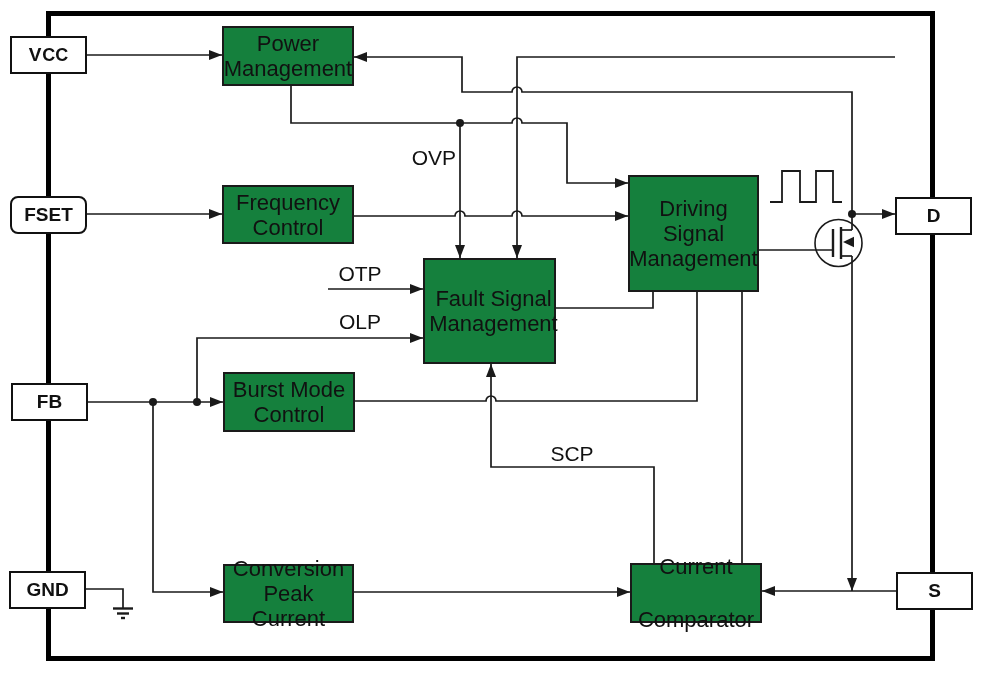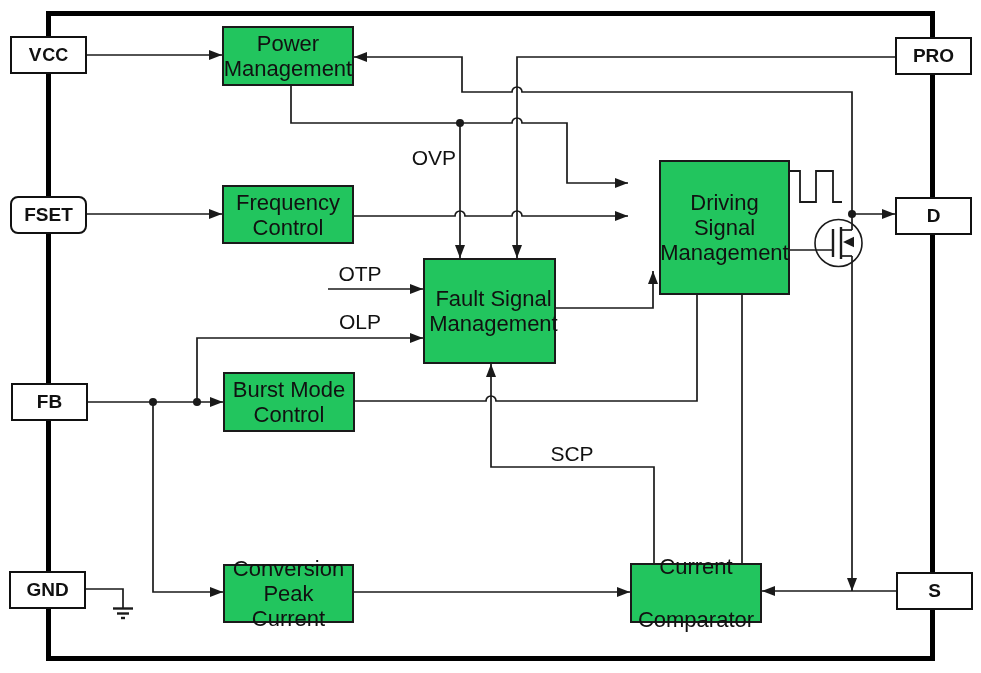--- a/index.html
+++ b/index.html
@@ -5,21 +5,21 @@
   html,body{margin:0;padding:0;background:#ffffff;}
   .diagram{position:relative;width:981px;height:673px;background:#fff;overflow:hidden;
            font-family:"Liberation Sans", sans-serif;color:#111;}
   .chip-border{position:absolute;left:46px;top:11px;width:889px;height:650px;
                box-sizing:border-box;border:5px solid #000;z-index:0;}
   .wiring{position:absolute;left:0;top:0;width:981px;height:673px;z-index:1;}
   .wirepath{fill:none;stroke:#1a1a1a;stroke-width:1.7;}
   .w{marker-end:url(#arr);}
   .thickbar{fill:none;stroke:#1a1a1a;stroke-width:2.4;}
   .dot{fill:#1a1a1a;stroke:none;}
-  .block{position:absolute;box-sizing:border-box;background:#22c55e;border:2px solid #1a1a1a;
+  .block{position:absolute;box-sizing:border-box;background:#15803d;border:2px solid #1a1a1a;
          display:flex;flex-direction:column;justify-content:center;align-items:center;
          text-align:center;font-size:22px;line-height:25px;z-index:2;}
   .block span{display:block;}
   .pin{position:absolute;box-sizing:border-box;background:#fff;border:2.5px solid #111;
        display:flex;justify-content:center;align-items:center;
        font-size:19px;font-weight:bold;z-index:3;width:77px;height:38px;}
   .pin sub{font-size:18px;font-weight:bold;line-height:1;margin-left:1px;}
   .sig{position:absolute;font-size:21px;z-index:2;}
   .sig.c{text-align:center;}
   .sig.r{text-align:right;}
@@ -89,21 +89,21 @@
     <span>Management</span>
   </div>
   <div class="block" style="left:222px;top:185px;width:132px;height:59px;">
     <span>Frequency</span>
     <span>Control</span>
   </div>
   <div class="block" style="left:423px;top:258px;width:133px;height:106px;padding-left:8px;">
     <span>Fault Signal</span>
     <span>Management</span>
   </div>
-  <div class="block" style="left:628px;top:160px;width:131px;height:135px;margin-left:31px;">
+  <div class="block" style="left:628px;top:175px;width:131px;height:117px;">
     <span>Driving Signal</span>
     <span>Management</span>
   </div>
   <div class="block" style="left:223px;top:372px;width:132px;height:60px;text-align:center;">
     <span>Burst Mode</span>
     <span>Control</span>
   </div>
   <div class="block" style="left:223px;top:564px;width:131px;height:59px;">
     <span>Conversion</span>
     <span>Peak Current</span>
@@ -119,23 +119,20 @@
   </div>
   <div class="pin" style="left:10px;top:196px;border-radius:8px;">
     <span>FSET</span>
   </div>
   <div class="pin" style="left:11px;top:383px;">
     <span>FB</span>
   </div>
   <div class="pin" style="left:9px;top:571px;">
     <span>GND</span>
   </div>
-  <div class="pin" style="left:895px;top:37px;">
-    <span>PRO</span>
-  </div>
   <div class="pin" style="left:895px;top:197px;">
     <span>D</span>
   </div>
   <div class="pin" style="left:896px;top:572px;">
     <span>S</span>
   </div>
 
   <div class="sig r" style="left:402px;top:146px;width:54px;">OVP</div>
   <div class="sig c" style="left:332px;top:262px;width:56px;">OTP</div>
   <div class="sig c" style="left:332px;top:310px;width:56px;">OLP</div>

